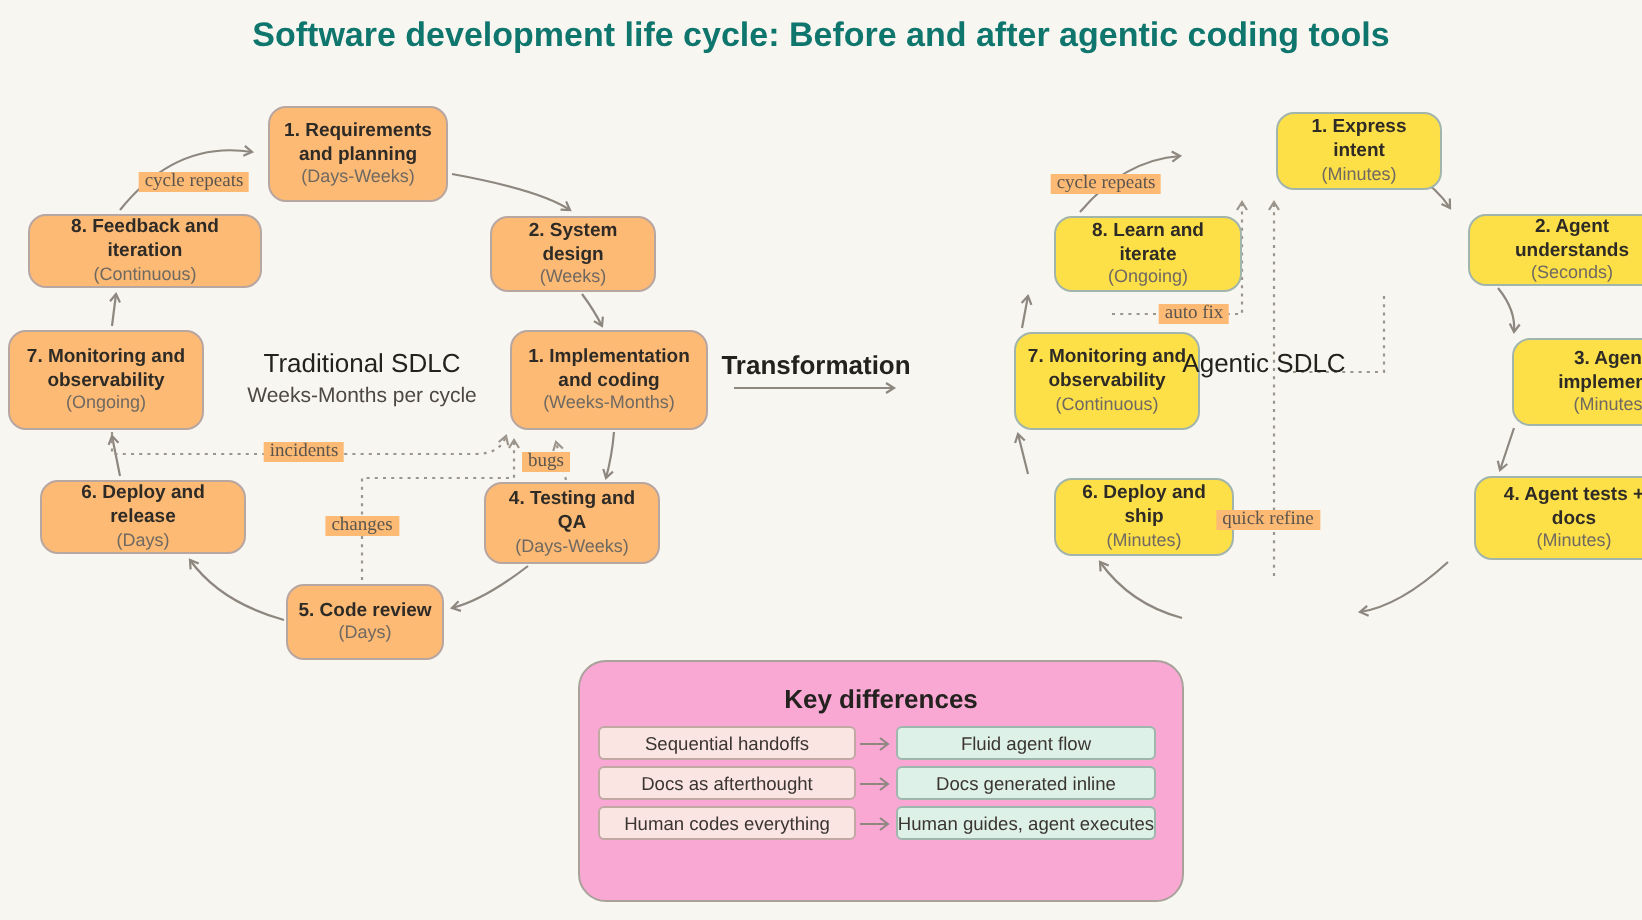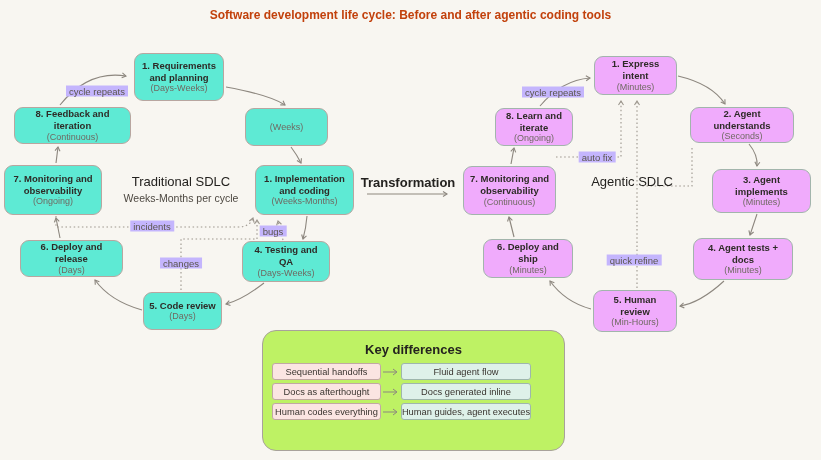--- a/index.html
+++ b/index.html
@@ -5,58 +5,58 @@
   html,body{margin:0;padding:0;}
   body{
     width:821px;height:460px;overflow:hidden;
     background:#f8f6f1;
     font-family:"Liberation Sans", sans-serif;
     -webkit-font-smoothing:antialiased;
   }
   .stage{position:relative;width:821px;height:460px;}
   .page-title{
     position:absolute;left:0;right:0;top:8px;
-    text-align:center;font-size:12px;font-weight:700;color:#c2410c;
+    text-align:center;font-size:17px;font-weight:700;color:#0f766e;
   }
   svg.wires{position:absolute;left:0;top:0;z-index:1;}
   .node{
     position:absolute;z-index:2;box-sizing:border-box;
     border:1px solid;border-radius:9px;
     display:flex;flex-direction:column;align-items:center;justify-content:center;
     text-align:center;padding:3px 4px;
   }
-  .node.pink{background:#5eead4;border-color:#b8a6a0;}
-  .node.mint{background:#f0abfc;border-color:#a2b5ac;}
+  .node.pink{background:#fdba74;border-color:#b8a6a0;}
+  .node.mint{background:#fde047;border-color:#a2b5ac;margin-left:44px;}
   .node .nt{font-size:9.5px;font-weight:700;color:#2e2b27;line-height:1.22;}
   .node .nd{font-size:9px;color:#6f6962;margin-top:1px;line-height:1.1;}
   .cycle-label{position:absolute;z-index:2;text-align:center;}
   .cycle-label .cn{font-size:13px;font-weight:400;color:#24221f;}
   .cycle-label .cc{font-size:10.5px;color:#4d4841;margin-top:3px;}
   .chip{
     position:absolute;z-index:3;transform:translate(-50%,-50%);
-    background:#c4b5fd;padding:0 3px;
-    font-size:9.5px;color:#5a554e;white-space:nowrap;
+    background:#fdba74;padding:0 3px;
+    font-size:9.5px;color:#5a554e;white-space:nowrap;font-family:Liberation Serif, serif;
   }
   .transform-label{
     position:absolute;z-index:3;text-align:center;
     font-size:13px;font-weight:700;color:#24221f;
   }
   .kd-panel{
     position:absolute;z-index:2;box-sizing:border-box;
-    background:#bef264;border:1px solid #a8a29b;border-radius:14px;
+    background:#f9a8d4;border:1px solid #a8a29b;border-radius:14px;margin-left:27px;
   }
   .kd-title{text-align:center;font-size:13px;font-weight:700;color:#24221f;margin-top:11px;}
   .kd-rows{position:absolute;left:9px;top:32px;}
   .kd-row{display:flex;align-items:center;height:17px;margin-bottom:3px;}
   .kd-chip{
     box-sizing:border-box;height:17px;border-radius:3px;border:1px solid;
     display:flex;align-items:center;justify-content:center;
     font-size:9.3px;color:#3a3530;white-space:nowrap;
   }
-  .kd-before{width:109px;background:#fbe5e2;border-color:#c1a8a3;}
+  .kd-before{width:129px;background:#fbe5e2;border-color:#c1a8a3;}
   .kd-after{width:130px;background:#def1e9;border-color:#9eb6ac;}
   .kd-arrow{width:20px;display:flex;justify-content:center;align-items:center;}
 </style>
 </head>
 <body>
 
 <div class="stage">
 
   <div class="page-title">Software development life cycle: Before and after agentic coding tools</div>
 
@@ -100,20 +100,21 @@
       <path d="M 637,288 L 637,101" marker-end="url(#arrd)"></path>
       <path d="M 692,148 L 692,186 L 641,186"></path>
     </g>
   </svg>
 
   <div class="node pink" style="left:134px;top:53px;width:90px;height:48px">
     <div class="nt">1. Requirements and planning</div>
     <div class="nd">(Days-Weeks)</div>
   </div>
   <div class="node pink" style="left:245px;top:108px;width:83px;height:38px">
+    <div class="nt">2. System design</div>
     <div class="nd">(Weeks)</div>
   </div>
   <div class="node pink" style="left:255px;top:165px;width:99px;height:50px">
     <div class="nt">1. Implementation and coding</div>
     <div class="nd">(Weeks-Months)</div>
   </div>
   <div class="node pink" style="left:242px;top:241px;width:88px;height:41px">
     <div class="nt">4. Testing and QA</div>
     <div class="nd">(Days-Weeks)</div>
   </div>
@@ -143,33 +144,29 @@
     <div class="nd">(Seconds)</div>
   </div>
   <div class="node mint" style="left:712px;top:169px;width:99px;height:44px">
     <div class="nt">3. Agent implements</div>
     <div class="nd">(Minutes)</div>
   </div>
   <div class="node mint" style="left:693px;top:238px;width:100px;height:42px">
     <div class="nt">4. Agent tests + docs</div>
     <div class="nd">(Minutes)</div>
   </div>
-  <div class="node mint" style="left:593px;top:290px;width:84px;height:42px">
-    <div class="nt">5. Human review</div>
-    <div class="nd">(Min-Hours)</div>
-  </div>
   <div class="node mint" style="left:483px;top:239px;width:90px;height:39px">
     <div class="nt">6. Deploy and ship</div>
     <div class="nd">(Minutes)</div>
   </div>
   <div class="node mint" style="left:463px;top:166px;width:93px;height:49px">
     <div class="nt">7. Monitoring and observability</div>
     <div class="nd">(Continuous)</div>
   </div>
-  <div class="node mint" style="left:495px;top:108px;width:78px;height:38px">
+  <div class="node mint" style="left:483px;top:108px;width:94px;height:38px">
     <div class="nt">8. Learn and iterate</div>
     <div class="nd">(Ongoing)</div>
   </div>
 
   <div class="cycle-label" style="left:101px;top:174px;width:160px">
     <div class="cn">Traditional SDLC</div>
     <div class="cc">Weeks-Months per cycle</div>
   </div>
   <div class="cycle-label" style="left:552px;top:174px;width:160px">
     <div class="cn">Agentic SDLC</div>

